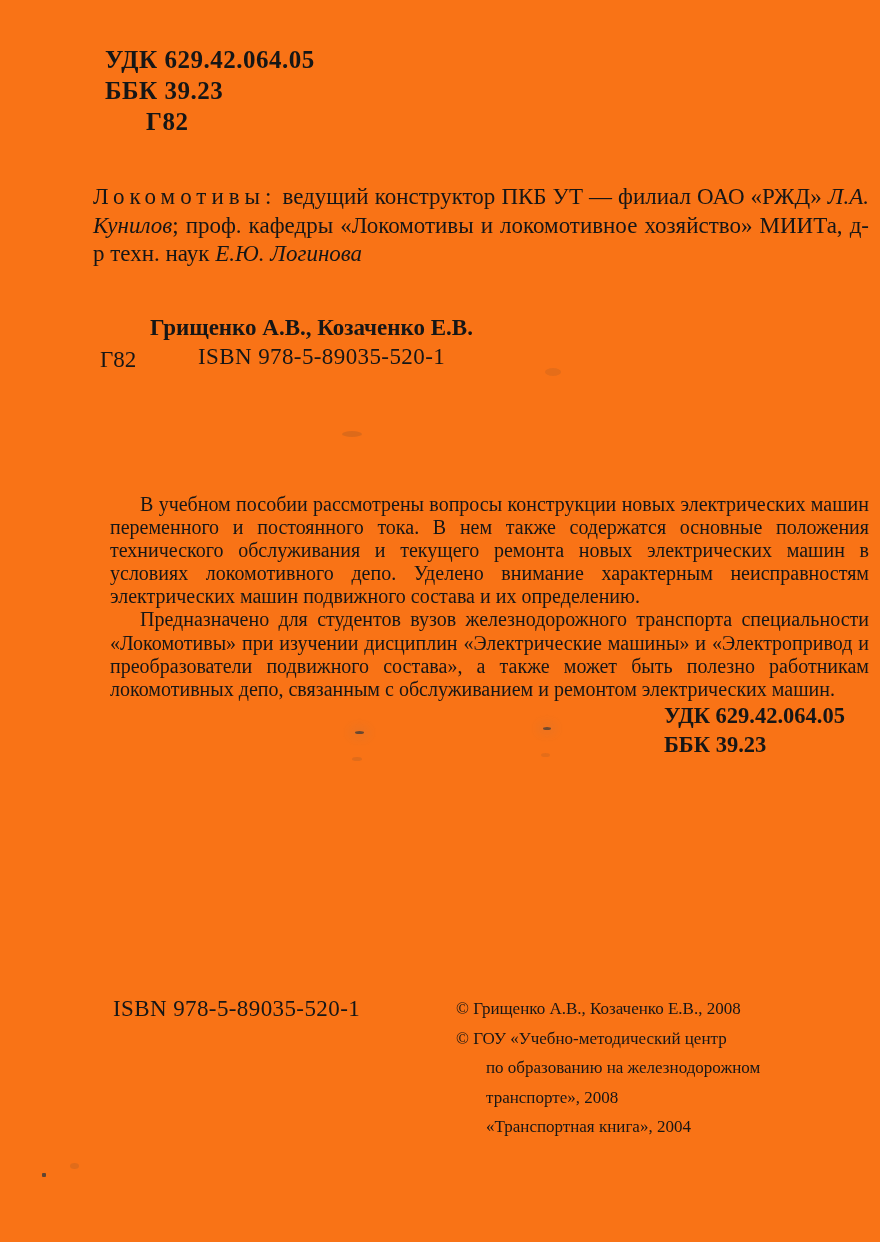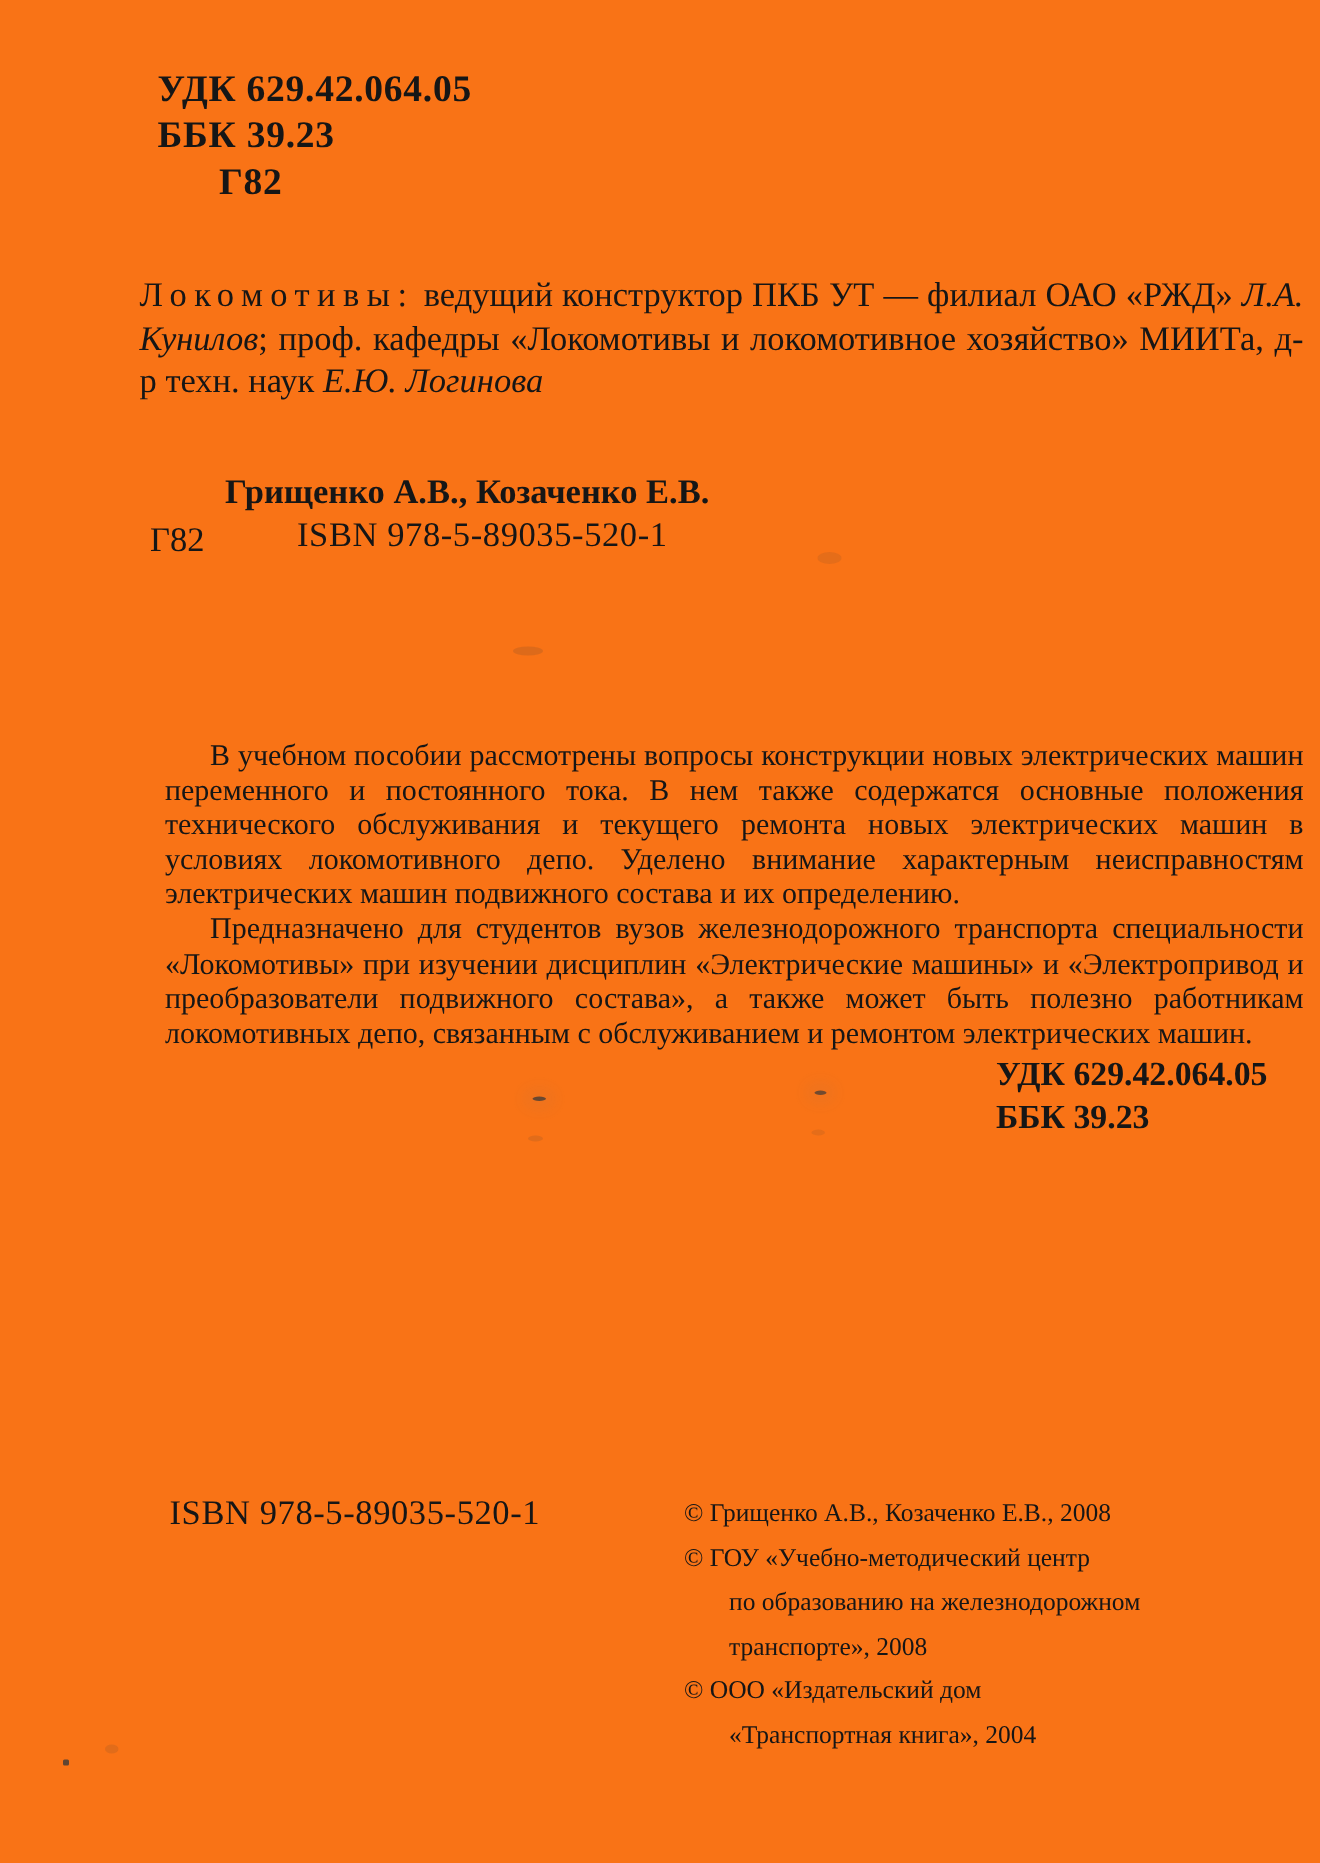--- a/index.html
+++ b/index.html
@@ -120,21 +120,20 @@
     <div>ББК 39.23</div>
   </div>
 
   <div class="footer-isbn">ISBN 978-5-89035-520-1</div>
 
   <div class="copyrights">
     <div>© Грищенко А.В., Козаченко Е.В., 2008</div>
     <div>© ГОУ «Учебно-методический центр</div>
     <div class="cont">по образованию на железнодорожном</div>
     <div class="cont">транспорте», 2008</div>
-    <div>© ООО «Издательский дом</div>
     <div class="cont">«Транспортная книга», 2004</div>
   </div>
 
   <span class="artifact a1"></span>
   <span class="artifact a2"></span>
   <span class="artifact a3"></span>
   <span class="artifact a4"></span>
   <span class="artifact a5"></span>
   <span class="artifact a6"></span>
   <span class="artifact a7"></span>

